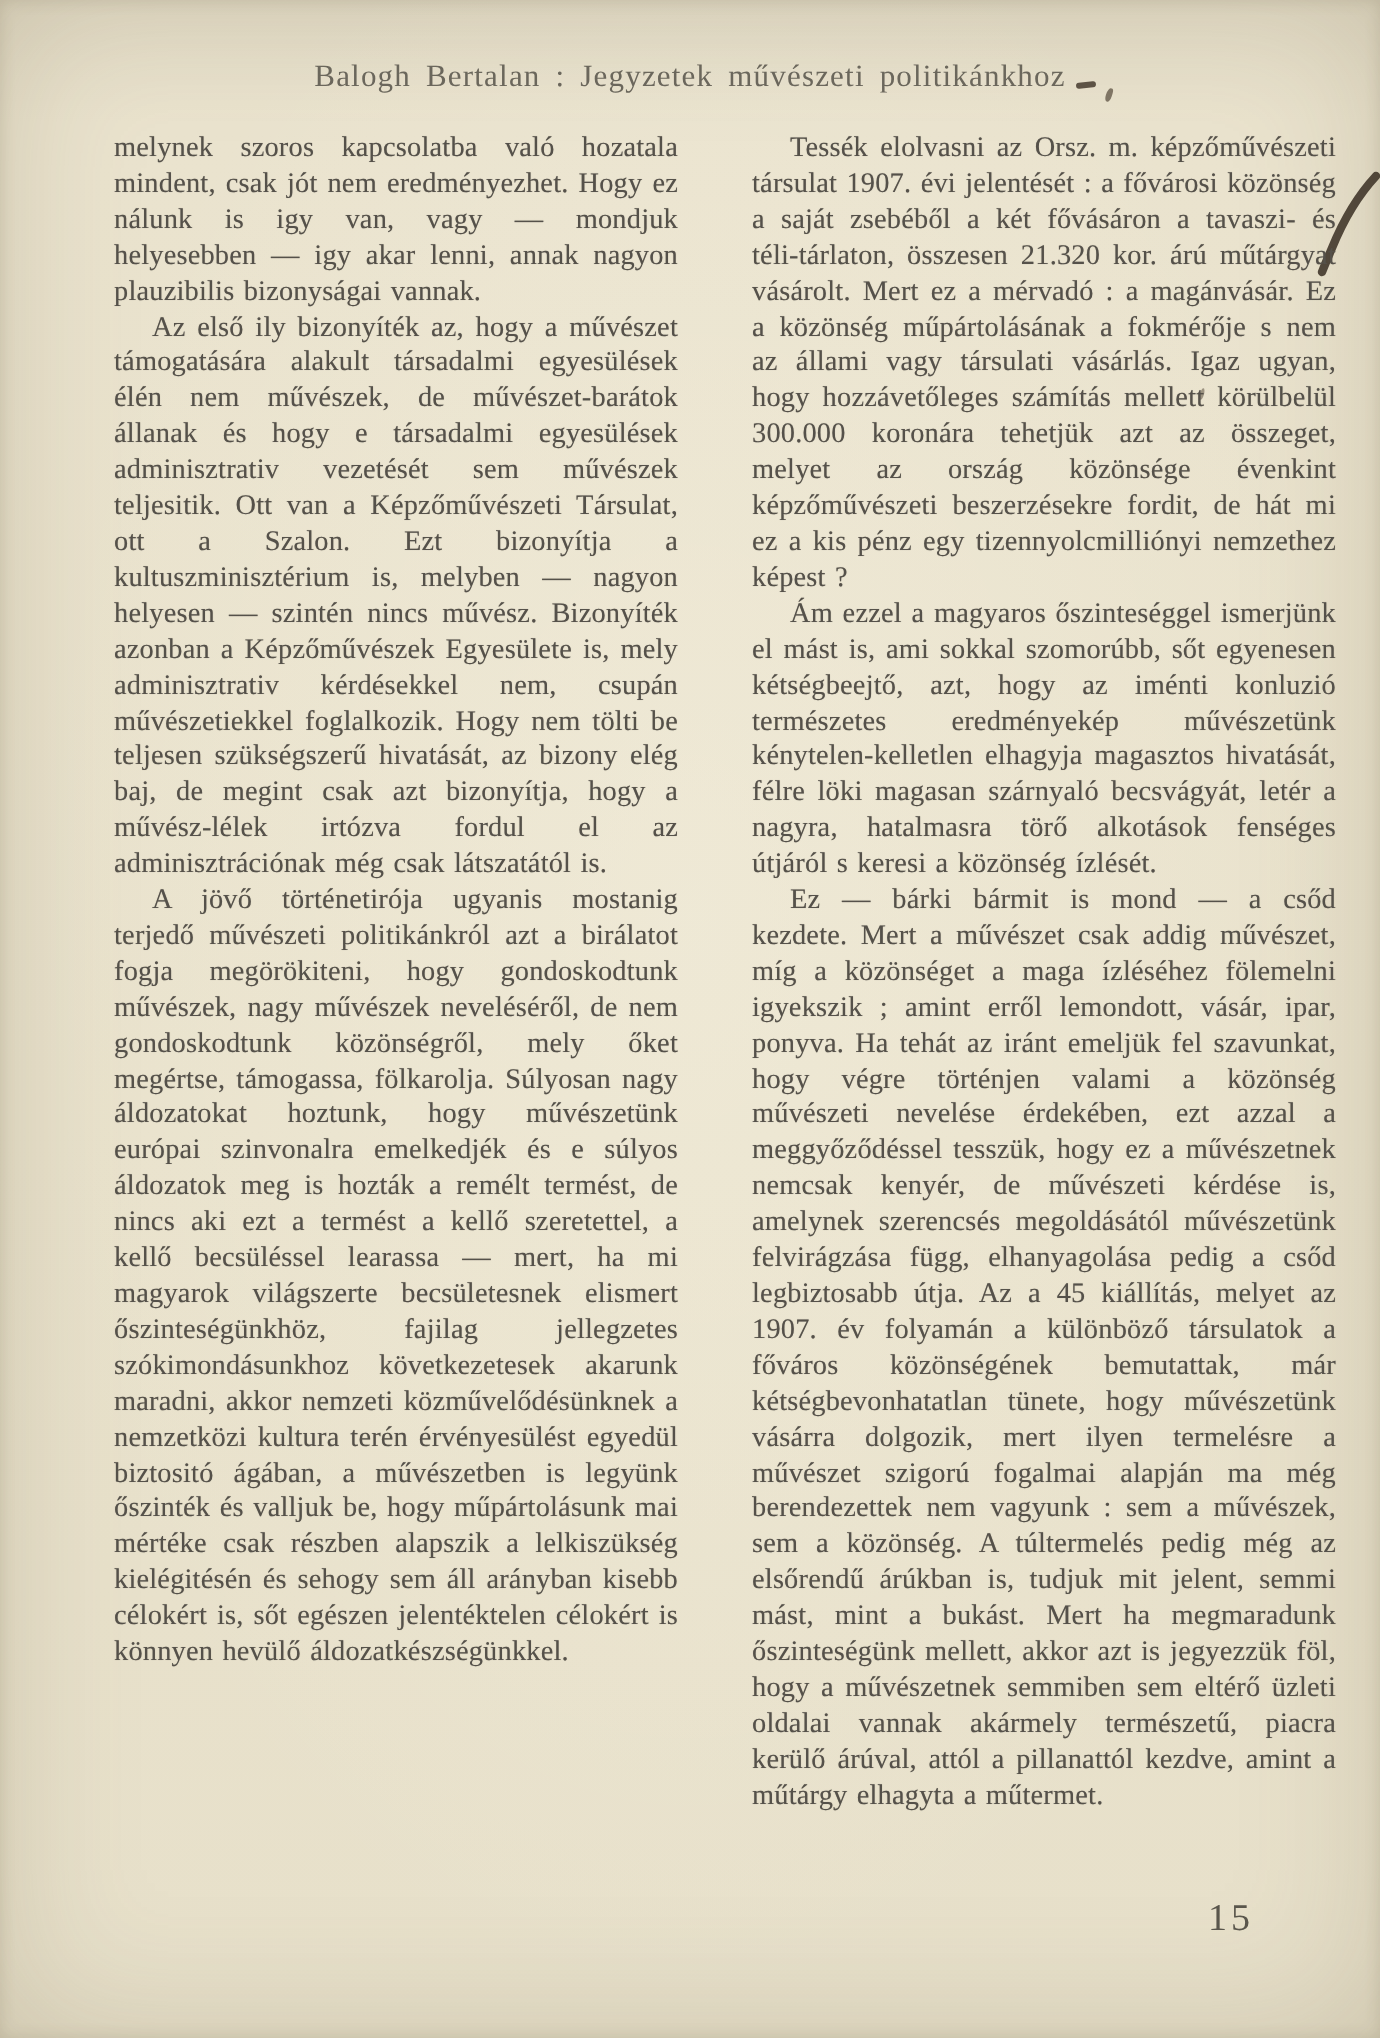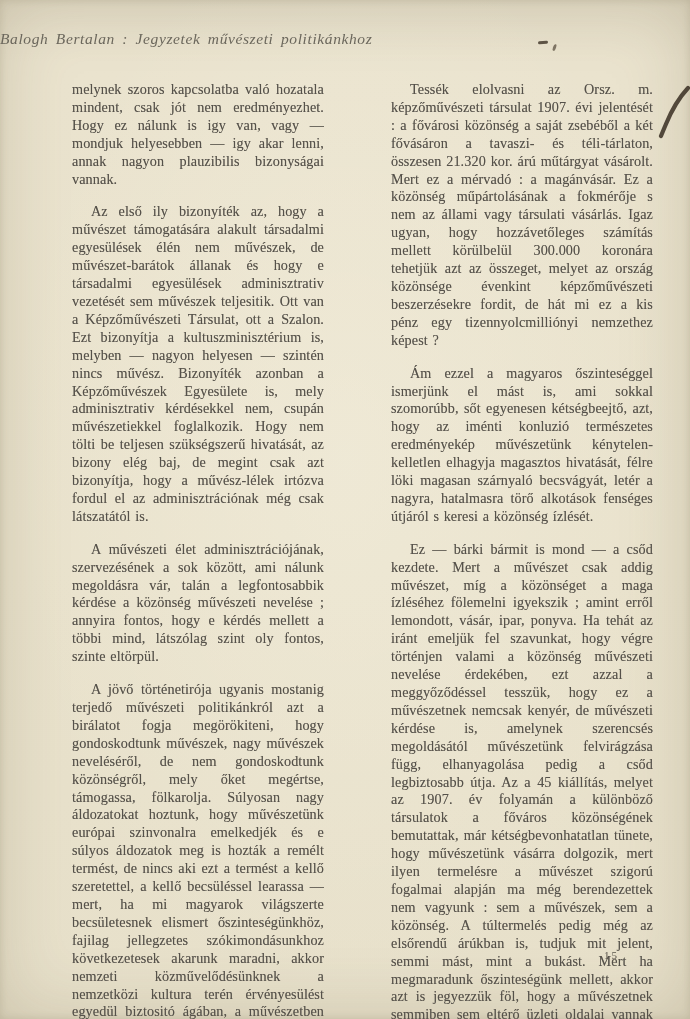--- a/index.html
+++ b/index.html
@@ -17,51 +17,51 @@
       linear-gradient(180deg, #e4ddc8 0%, #eae3ce 6%, #e9e2cc 55%, #e7e0ca 100%);
     box-shadow: inset 0 0 70px rgba(110, 95, 65, 0.22), inset 0 0 8px rgba(100, 88, 60, 0.18);
     font-family: "Liberation Serif", "DejaVu Serif", serif;
     color: #56524a;
   }
   .running-header {
     position: absolute;
     top: 30px;
     left: 0;
     width: 100%;
-    font-style: italic;
+    text-align: center;
     font-size: 15.5px;
     letter-spacing: 0.6px;
     word-spacing: 3px;
     color: #6b675c;
   }
   .column {
     position: absolute;
     top: 66px;
     text-align: justify;
     font-size: 14.2px;
     line-height: 17.9px;
     letter-spacing: 0.1px;
     word-spacing: 1px;
     color: #55514a;
     text-shadow: 0 0 0.4px rgba(86, 82, 74, 0.45);
   }
   .column p {
-    margin: 15px;
+    margin: 0;
     text-indent: 19px;
   }
   .column p.flush {
     text-indent: 0;
   }
   .column-left  { left: 57px;  width: 282px; }
   .column-right { left: 376px; width: 292px; }
   .page-number {
     position: absolute;
     top: 949px;
     left: 604px;
-    font-size: 11px;
+    font-size: 19px;
     letter-spacing: 2px;
     color: #5a564c;
   }
   
   .header-dash-mark {
     position: absolute;
     left: 538px;
     top: 41px;
     width: 10px;
     height: 3px;
@@ -110,21 +110,20 @@
 
   <svg class="pen-stroke-mark" viewBox="0 0 42 60" xmlns="http://www.w3.org/2000/svg">
     <path d="M 40 4 Q 27 18 18 40 Q 15 47 13 52" fill="none" stroke="#382e22" stroke-width="4.2" stroke-linecap="round" opacity="0.85"></path>
   </svg>
 
   <span class="dust-speck-1"></span>
 
   <div class="column column-left">
     <p class="flush">melynek szoros kapcsolatba való hozatala mindent, csak jót nem eredményezhet. Hogy ez nálunk is igy van, vagy — mondjuk helyesebben — igy akar lenni, annak nagyon plauzibilis bizonyságai vannak.</p>
     <p>Az első ily bizonyíték az, hogy a művészet támogatására alakult társadalmi egyesülések élén nem művészek, de művészet-barátok állanak és hogy e társadalmi egyesülések adminisztrativ vezetését sem művészek teljesitik. Ott van a Képzőművészeti Társulat, ott a Szalon. Ezt bizonyítja a kultuszminisztérium is, melyben — nagyon helyesen — szintén nincs művész. Bizonyíték azonban a Képzőművészek Egyesülete is, mely adminisztrativ kérdésekkel nem, csupán művészetiekkel foglalkozik. Hogy nem tölti be teljesen szükségszerű hivatását, az bizony elég baj, de megint csak azt bizonyítja, hogy a művész-lélek irtózva fordul el az adminisztrációnak még csak látszatától is.</p>
-    <p>A művészeti élet adminisztrációjának, szervezésének a sok között, ami nálunk megoldásra vár, talán a legfontosabbik kérdése a közönség művészeti nevelése ; annyira fontos, hogy e kérdés mellett a többi mind, látszólag szint oly fontos, szinte eltörpül.</p>
     <p>A jövő történetirója ugyanis mostanig terjedő művészeti politikánkról azt a birálatot fogja megörökiteni, hogy gondoskodtunk művészek, nagy művészek neveléséről, de nem gondoskodtunk közönségről, mely őket megértse, támogassa, fölkarolja. Súlyosan nagy áldozatokat hoztunk, hogy művészetünk európai szinvonalra emelkedjék és e súlyos áldozatok meg is hozták a remélt termést, de nincs aki ezt a termést a kellő szeretettel, a kellő becsüléssel learassa — mert, ha mi magyarok világszerte becsületesnek elismert őszinteségünkhöz, fajilag jellegzetes szókimondásunkhoz következetesek akarunk maradni, akkor nemzeti közművelődésünknek a nemzetközi kultura terén érvényesülést egyedül biztositó ágában, a művészetben is legyünk őszinték és valljuk be, hogy műpártolásunk mai mértéke csak részben alapszik a lelkiszükség kielégitésén és sehogy sem áll arányban kisebb célokért is, sőt egészen jelentéktelen célokért is könnyen hevülő áldozatkészségünkkel.</p>
   </div>
 
   <div class="column column-right">
     <p>Tessék elolvasni az Orsz. m. képzőművészeti társulat 1907. évi jelentését : a fővárosi közönség a saját zsebéből a két fővásáron a tavaszi- és téli-tárlaton, összesen 21.320 kor. árú műtárgyat vásárolt. Mert ez a mérvadó : a magánvásár. Ez a közönség műpártolásának a fokmérője s nem az állami vagy társulati vásárlás. Igaz ugyan, hogy hozzávetőleges számítás mellett körülbelül 300.000 koronára tehetjük azt az összeget, melyet az ország közönsége évenkint képzőművészeti beszerzésekre fordit, de hát mi ez a kis pénz egy tizennyolcmilliónyi nemzethez képest ?</p>
     <p>Ám ezzel a magyaros őszinteséggel ismerjünk el mást is, ami sokkal szomorúbb, sőt egyenesen kétségbeejtő, azt, hogy az iménti konluzió természetes eredményekép művészetünk kénytelen-kelletlen elhagyja magasztos hivatását, félre löki magasan szárnyaló becsvágyát, letér a nagyra, hatalmasra törő alkotások fenséges útjáról s keresi a közönség ízlését.</p>
     <p>Ez — bárki bármit is mond — a csőd kezdete. Mert a művészet csak addig művészet, míg a közönséget a maga ízléséhez fölemelni igyekszik ; amint erről lemondott, vásár, ipar, ponyva. Ha tehát az iránt emeljük fel szavunkat, hogy végre történjen valami a közönség művészeti nevelése érdekében, ezt azzal a meggyőződéssel tesszük, hogy ez a művészetnek nemcsak kenyér, de művészeti kérdése is, amelynek szerencsés megoldásától művészetünk felvirágzása függ, elhanyagolása pedig a csőd legbiztosabb útja. Az a 45 kiállítás, melyet az 1907. év folyamán a különböző társulatok a főváros közönségének bemutattak, már kétségbevonhatatlan tünete, hogy művészetünk vásárra dolgozik, mert ilyen termelésre a művészet szigorú fogalmai alapján ma még berendezettek nem vagyunk : sem a művészek, sem a közönség. A túltermelés pedig még az elsőrendű árúkban is, tudjuk mit jelent, semmi mást, mint a bukást. Mert ha megmaradunk őszinteségünk mellett, akkor azt is jegyezzük föl, hogy a művészetnek semmiben sem eltérő üzleti oldalai vannak akármely természetű, piacra kerülő árúval, attól a pillanattól kezdve, amint a műtárgy elhagyta a műtermet.</p>
   </div>
 
   <div class="page-number">15</div>

